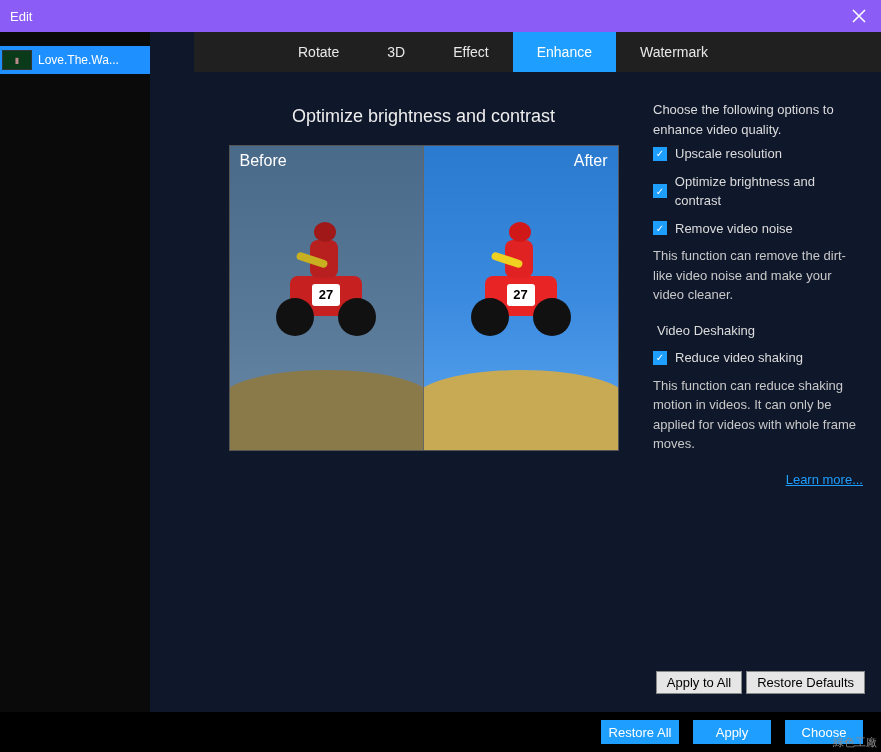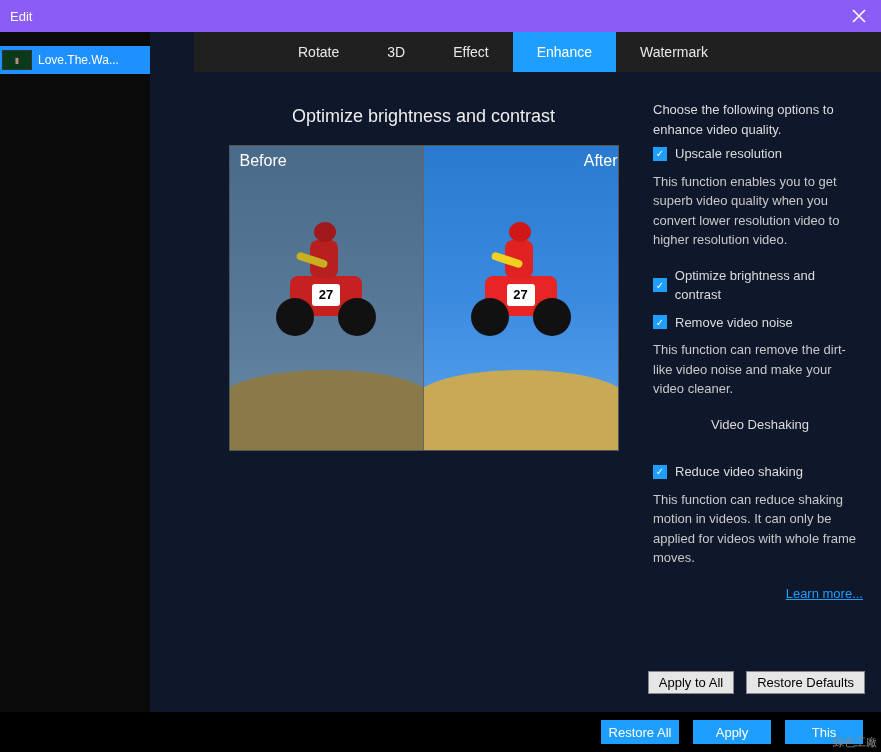--- a/index.html
+++ b/index.html
@@ -25,21 +25,21 @@
 .work { flex: 1; display: flex; }
 
 .preview-area { width: 445px; padding: 28px 16px 16px 30px; display: flex; flex-direction: column; align-items: center; }
 .hdr { color: #eee; font-size: 18px; margin-bottom: 18px; margin-top: 6px; }
 
 .cmp { width: 390px; height: 306px; border: 1px solid #555; display: flex; background: #000; }
 .half { width: 50%; position: relative; overflow: hidden; }
 .half.before { border-right: 1px solid #666; }
 .lab { position: absolute; top: 6px; color: #fff; font-size: 16px; z-index: 3; }
 .lab.l { left: 10px; }
-.lab.r { right: 0; margin-left: 34px; }
+.lab.r { right: 10px; margin-left: 34px; }
 
 
 .sky { position: absolute; inset: 0; }
 .before .sky { background: linear-gradient(#4a6a8a, #5a7a9a 60%, #6a8aaa); }
 .after  .sky { background: linear-gradient(#2a7acf, #3a8adf 50%, #5aa5ef); }
 .ground { position: absolute; left: -10px; right: -10px; bottom: 0; height: 80px; border-radius: 50% 50% 0 0 / 30px 30px 0 0; }
 .before .ground { background: #8a7a4a; }
 .after  .ground { background: #c8aa55; }
 .rider { position: absolute; left: 50%; top: 48%; transform: translate(-50%,-40%) scale(1); }
 .bike-body { width: 72px; height: 40px; background: #c62020; border-radius: 8px; position: relative; }
@@ -53,25 +53,25 @@
 .arm { position: absolute; left: 6px; top: -20px; width: 32px; height: 8px; background: #c8b020; border-radius: 4px; transform: rotate(18deg); }
 .after .arm { background: #f0d020; }
 .helm { position: absolute; left: 24px; top: -54px; width: 22px; height: 20px; background: #a01818; border-radius: 50%; }
 .after .helm { background: #d01818; }
 
 .opts { flex: 1; padding: 28px 18px 12px 14px; color: #dcdcdc; font-size: 13px; line-height: 1.5; }
 .intro { margin-bottom: 5px; }
 .chk-row { display: flex; align-items: center; gap: 8px; margin-bottom: 8px; cursor: pointer; }
 .chk { width: 14px; height: 14px; background: #1e9eff; display: flex; align-items: center; justify-content: center; color: #fff; font-size: 10px; }
 .desc { color: #c8c8c8; margin-bottom: 16px; }
-.sub { margin: 6px 0 28px 4px; color: #dcdcdc; text-align: center; }
+.sub { margin: 6px 0 8px 4px; color: #dcdcdc; }
 .learn { text-align: right; margin-top: 4px; }
 .learn a { color: #1e9eff; text-decoration: underline; font-size: 13px; cursor: pointer; }
 
-.mid-buttons { position: absolute; right: 16px; bottom: 58px; display: flex; gap: 12px; }
+.mid-buttons { position: absolute; right: 16px; bottom: 58px; display: flex; gap: 4px; }
 .btn-light { background: #e6e6e6; color: #000; border: 1px solid #888; padding: 3px 10px; font-size: 13px; cursor: pointer; }
 
 .footer { position: absolute; left: 0; right: 0; bottom: 0; height: 40px; background: #000; display: flex; align-items: center; justify-content: flex-end; padding-right: 18px; gap: 14px; }
 .btn-blue { background: #1e9eff; color: #fff; border: none; width: 78px; height: 24px; font-size: 13px; cursor: pointer; }
 
 .wm { position: absolute; right: 4px; bottom: 2px; font-size: 11px; color: #888; pointer-events: none; margin-left: 20px; }
 </style>
 </head>
 <body>
 
@@ -149,21 +149,20 @@
         </div>
       </div>
 
       <div class="opts">
         <div class="intro">Choose the following options to enhance video quality.</div>
 
         <div class="chk-row">
           <span class="chk">✓</span>
           <span>Upscale resolution</span>
         </div>
-        <div class="desc">This function enables you to get superb video quality when you convert lower resolution video to higher resolution video.</div>
 
         <div class="chk-row">
           <span class="chk">✓</span>
           <span>Optimize brightness and contrast</span>
         </div>
 
         <div class="chk-row">
           <span class="chk">✓</span>
           <span>Remove video noise</span>
         </div>
@@ -186,16 +185,16 @@
 </div>
 
 <div class="mid-buttons">
   <button class="btn-light">Apply to All</button>
   <button class="btn-light">Restore Defaults</button>
 </div>
 
 <div class="footer">
   <button class="btn-blue">Restore All</button>
   <button class="btn-blue">Apply</button>
-  <button class="btn-blue">This</button>
+  <button class="btn-blue">Choose</button>
 </div>
 
 <div class="wm">綠色工廠</div>
 
 </body></html>

